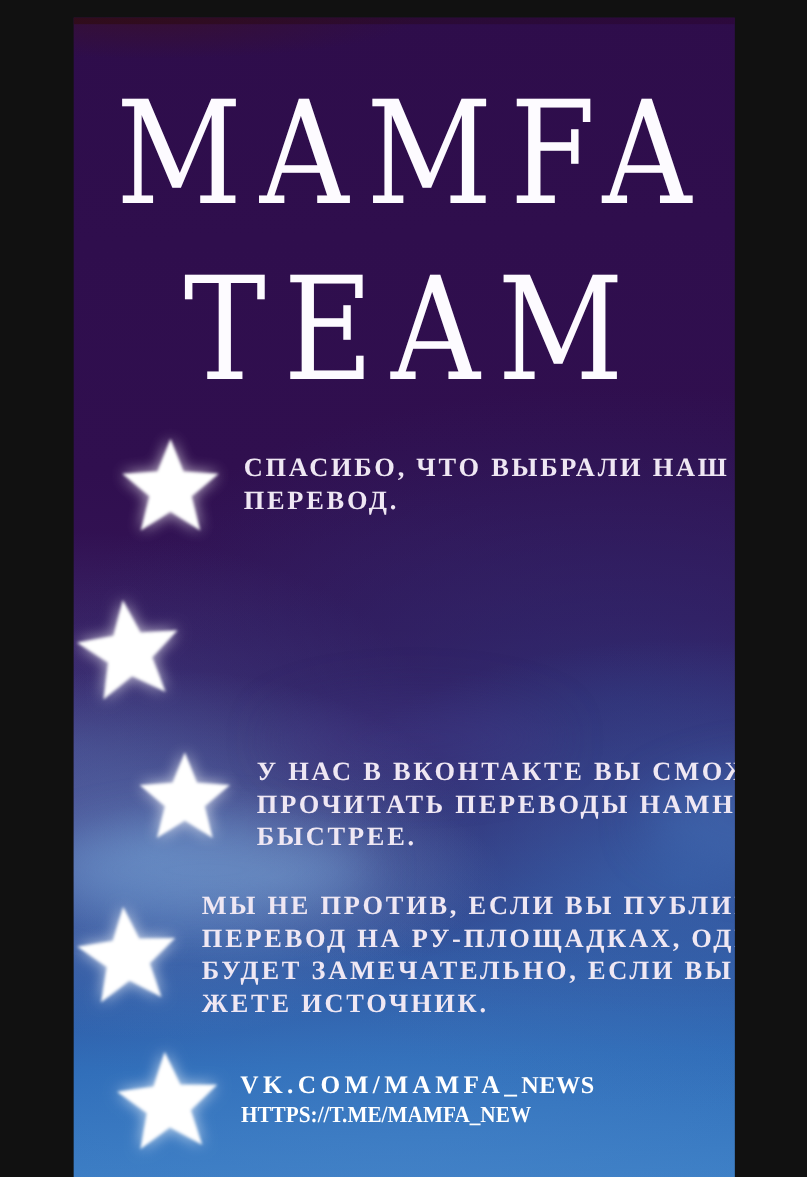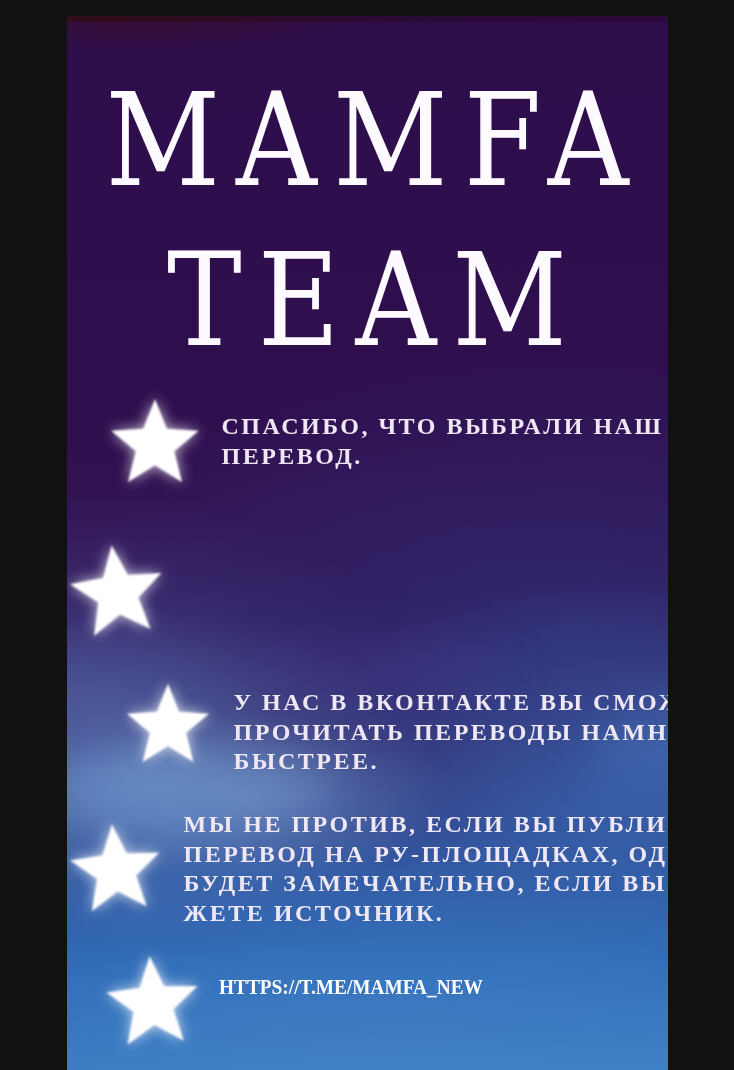--- a/index.html
+++ b/index.html
@@ -105,15 +105,16 @@
 ПЕРЕВОД НА РУ-ПЛОЩАДКАХ, ОДНАКО
 БУДЕТ ЗАМЕЧАТЕЛЬНО, ЕСЛИ ВЫ УКА-
 ЖЕТЕ ИСТОЧНИК.</div>
 
   <div class="star" style="left:36px;top:938px;transform:rotate(-4deg);">
     <svg width="100" height="100" viewBox="0 0 100 100" class="blur1">
       <polygon points="50,2 62.3,33 95.7,35.2 70,56.5 78.2,88.8 50,71 21.8,88.8 30,56.5 4.3,35.2 37.7,33"></polygon>
     </svg>
   </div>
   <div class="links" style="position:absolute;left:152px;top:958px;">
+    <div class="line1"><span>VK.COM/MAMFA_</span><span class="suffix">NEWS</span></div>
     <div class="line2">HTTPS://T.ME/MAMFA_NEW</div>
   </div>
 </div>
 
 </body></html>

